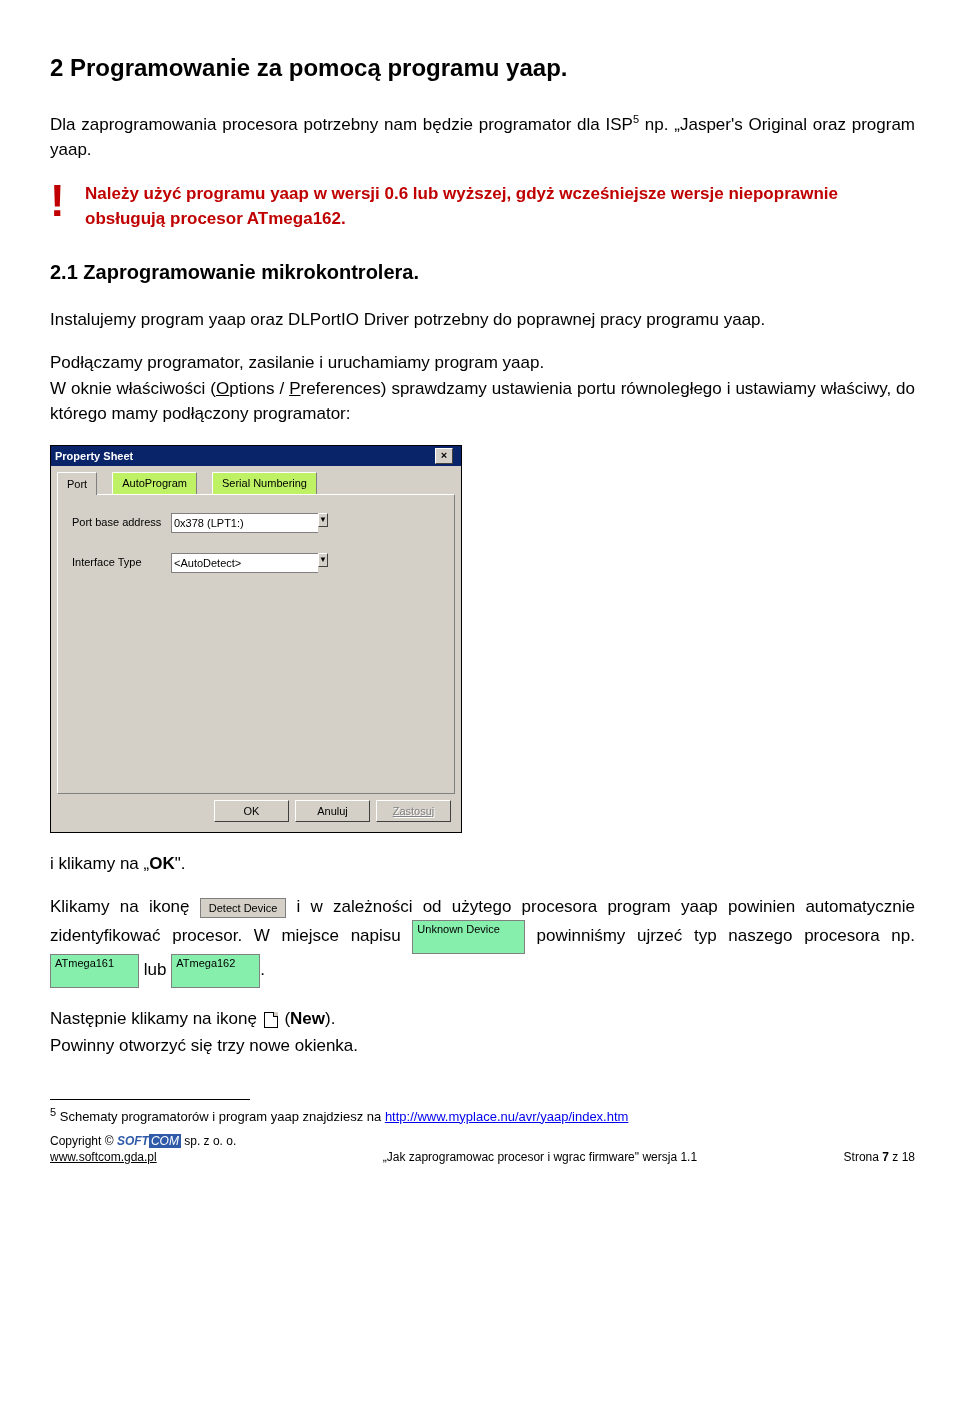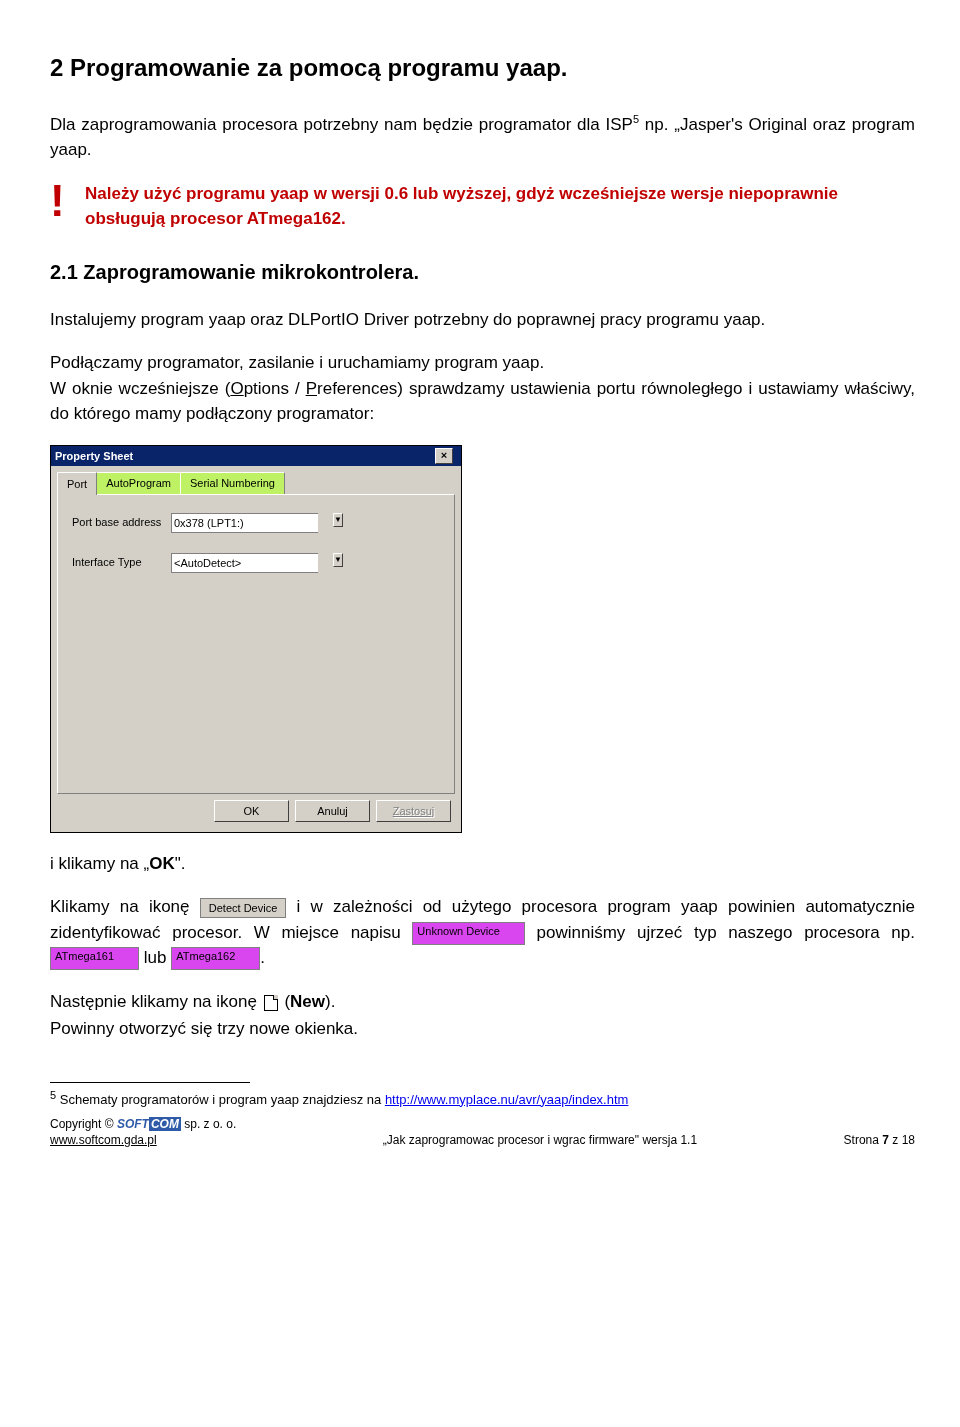--- a/index.html
+++ b/index.html
@@ -81,21 +81,21 @@
     border-bottom-color: #404040;
     color: #000;
     text-align: center;
     line-height: 12px;
     font-weight: bold;
     font-size: 11px;
   }
   .tabs {
     display: flex;
     padding: 6px 16px 0 6px;
-    gap: 0;
+    gap: 16px;
   }
   .tab {
     padding: 2px 9px;
     border: 1px solid #fff;
     border-right-color: #808080;
     border-bottom: none;
     background: #bef264;
     font-size: 11px;
     position: relative;
   }
@@ -123,21 +123,20 @@
     margin-bottom: 20px;
   }
   .form-label {
     width: 99px;
     font-size: 11px;
   }
   .combo {
     display: flex;
     align-items: flex-start;
     width: 140px;
-    gap: 15px;
   }
   .combo input {
     flex: 1;
     border: 1px solid #808080;
     border-right: none;
     background: #fff;
     font-family: Tahoma, Arial;
     font-size: 11px;
     padding: 1px 2px;
     height: 16px;
@@ -179,22 +178,22 @@
     display: inline-block;
     border: 1px solid #808080;
     background: #d4d0c8;
     font-family: Tahoma, Arial;
     font-size: 11px;
     padding: 2px 8px;
     vertical-align: middle;
     line-height: 14px;
   }
   .chip.text-only {
-    background: #d946ef;
-    padding: 1px 24px 6px 4px;
+    background: #86efac;
+    padding: 1px 24px 17px 4px;
   }
   .icon-new {
     display: inline-block;
     width: 12px; height: 14px;
     border: 1px solid #000;
     vertical-align: text-bottom;
     position: relative;
     background: #fff;
     margin: 0 2px;
   }
@@ -222,21 +221,21 @@
 
   .footer {
     display: flex;
     justify-content: space-between;
     align-items: flex-end;
     font-size: 12px;
     margin-top: 6px;
   }
   .footer .left { line-height: 1.3; }
   .softcom-s { color: #2e5aa8; font-style: italic; font-weight: bold; }
-  .softcom-c { background: #2e5aa8; color: #fff; font-style: italic; font-weight: bold; padding: 0 2px; }
+  .softcom-c { background: #2e5aa8; color: #fff; font-style: italic; font-weight: normal; padding: 0 2px; }
   .footer a { color: #000; text-decoration: underline; }
 </style>
 </head>
 <body>
 
 <h1 class="sec-title">2 Programowanie za pomocą programu yaap.</h1>
 
 <p class="body">
   <span>Dla zaprogramowania procesora potrzebny nam będzie programator dla ISP</span><span class="sup">5</span><span> np. „Jasper's Original oraz program yaap.</span>
 </p>
@@ -244,21 +243,21 @@
 <div class="note-box">
   <div class="excl">!</div>
   <div class="note-txt">Należy użyć programu yaap w wersji 0.6 lub wyższej, gdyż wcześniejsze wersje niepoprawnie obsługują procesor ATmega162.</div>
 </div>
 
 <h2 class="sub-title">2.1 Zaprogramowanie mikrokontrolera.</h2>
 
 <p class="body">Instalujemy program yaap oraz DLPortIO Driver potrzebny do poprawnej pracy programu yaap.</p>
 <p class="body" style="margin-bottom:0">Podłączamy programator, zasilanie i uruchamiamy program yaap.</p>
 <p class="body">
-  <span>W oknie wcześniejsze (</span><span class="u">O</span><span>ptions / </span><span class="u">P</span><span>references) sprawdzamy ustawienia portu równoległego i ustawiamy właściwy, do którego mamy podłączony programator:</span>
+  <span>W oknie właściwości (</span><span class="u">O</span><span>ptions / </span><span class="u">P</span><span>references) sprawdzamy ustawienia portu równoległego i ustawiamy właściwy, do którego mamy podłączony programator:</span>
 </p>
 
 <div class="win">
   <div class="titlebar">
     <span>Property Sheet</span>
     <div class="close-btn">×</div>
   </div>
   <div class="tabs">
     <div class="tab active">Port</div>
     <div class="tab">AutoProgram</div>

